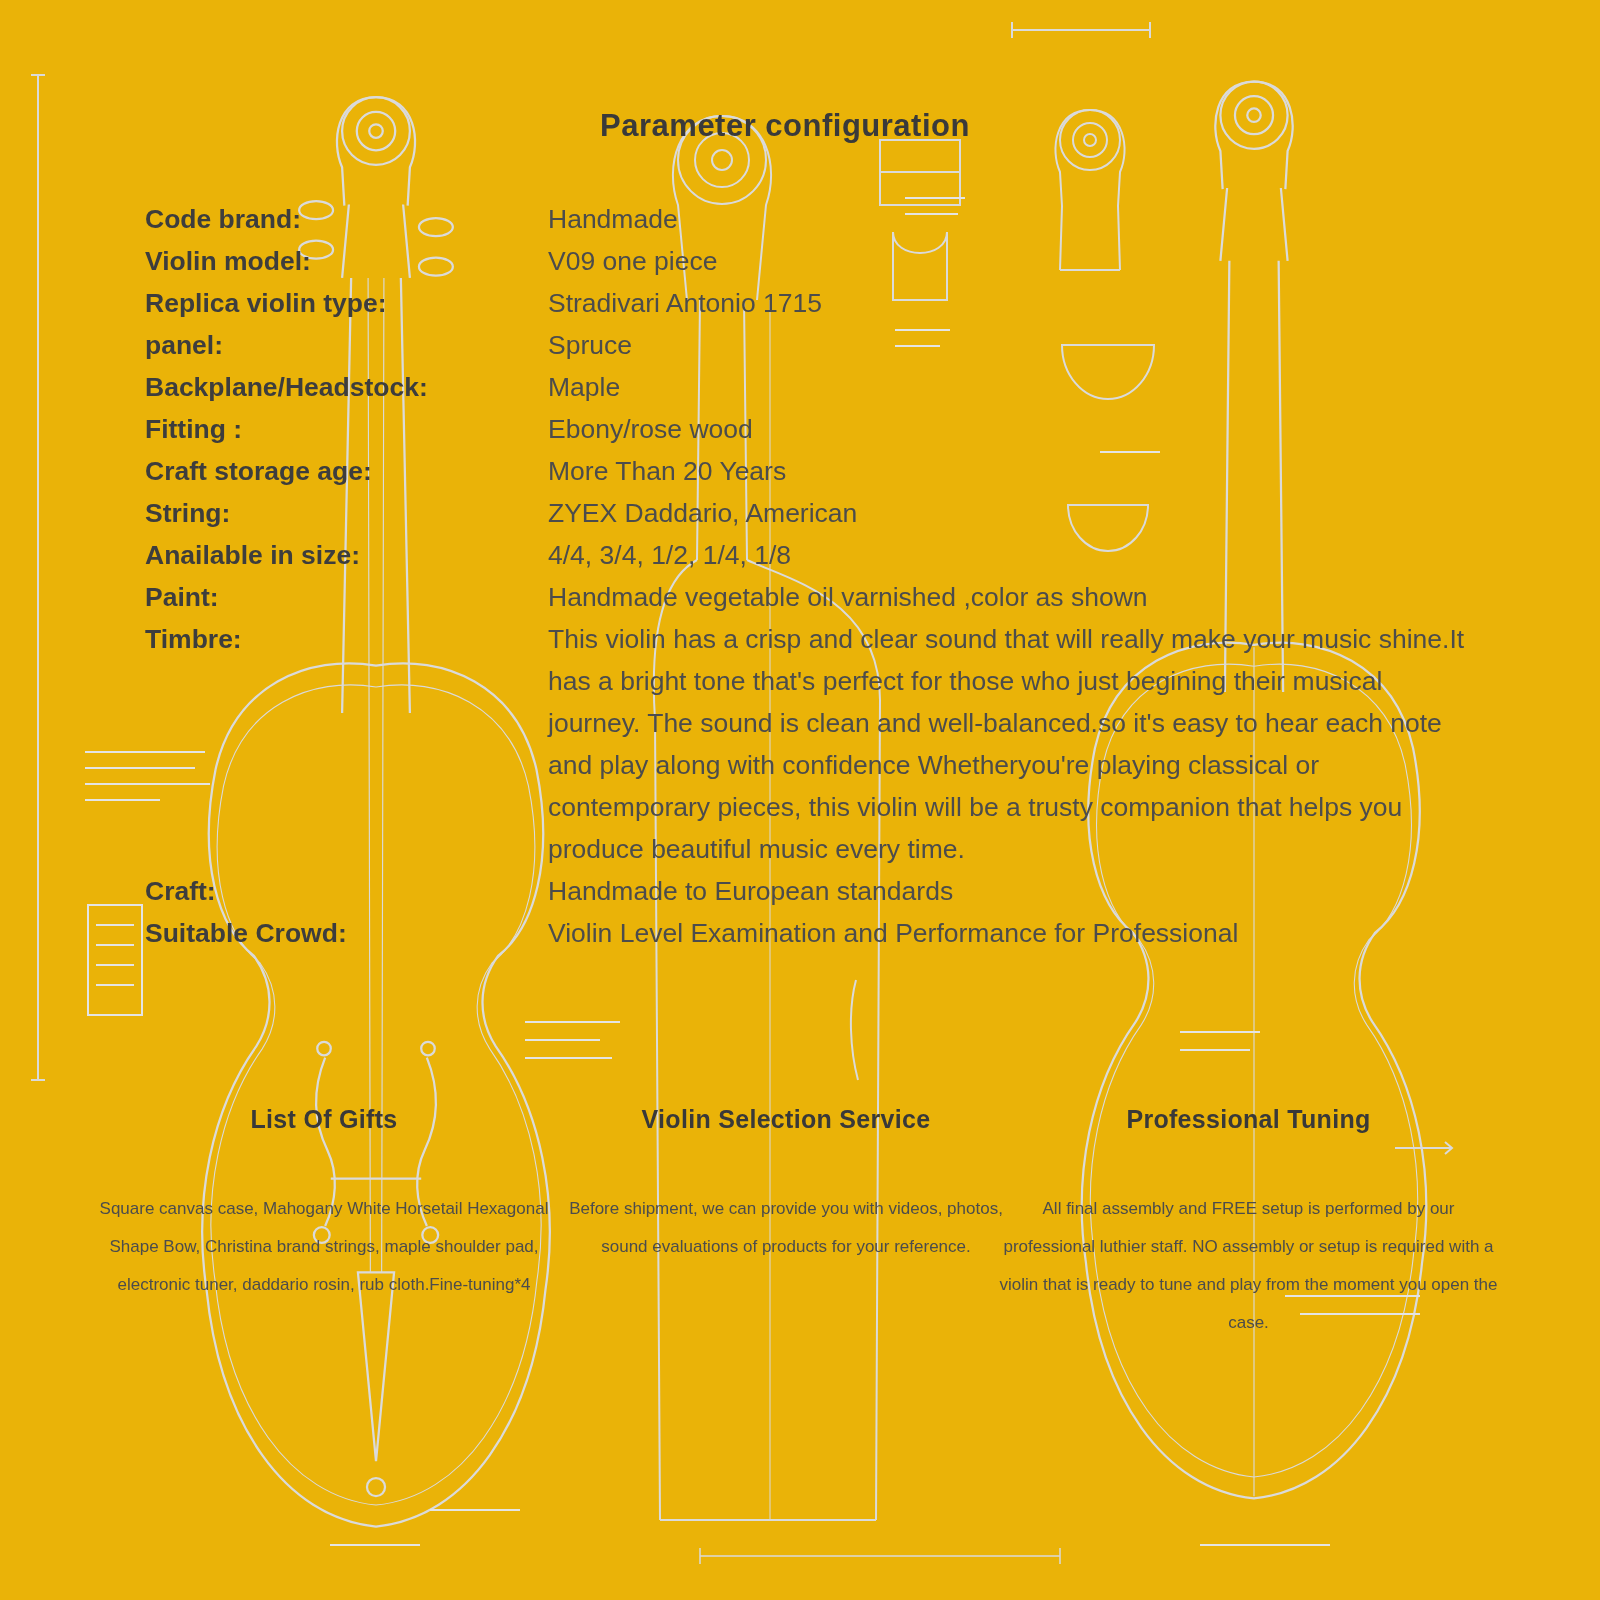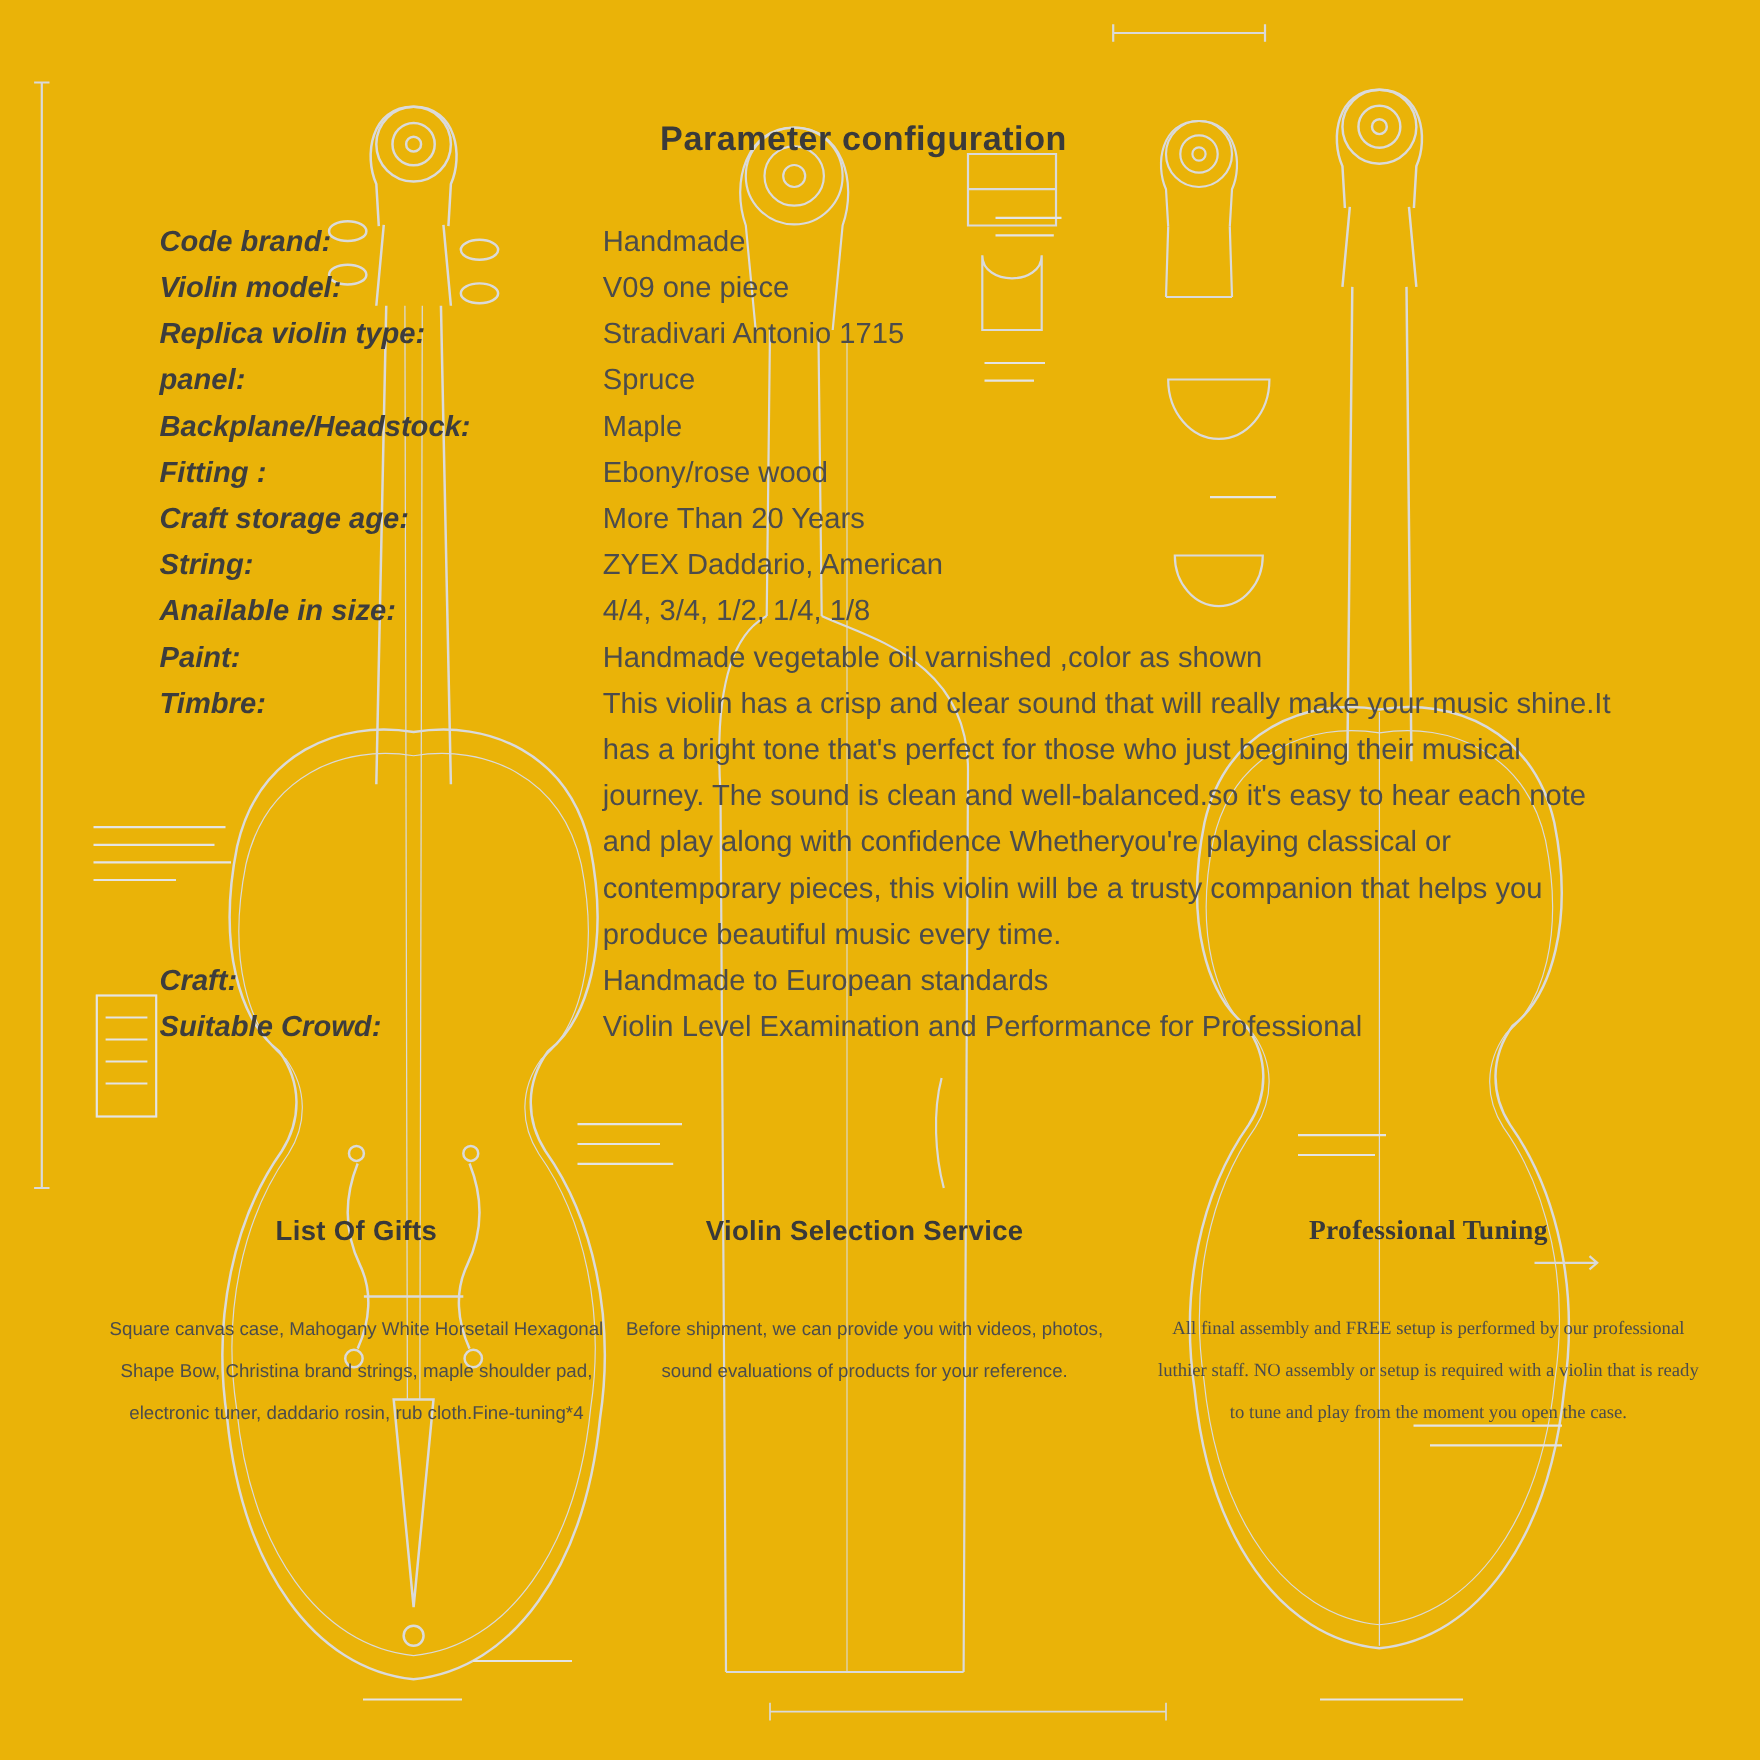--- a/index.html
+++ b/index.html
@@ -18,29 +18,29 @@
     text-align:center;
     font-size:31px;font-weight:bold;color:#3a3a3a;
     letter-spacing:0.5px;
   }
   .specs{
     position:absolute;top:198px;left:145px;width:1330px;
     display:grid;
     grid-template-columns:403px 1fr;
     font-size:26.5px;line-height:42px;
   }
-  .spec-label{font-weight:bold;color:#3d3d3d;padding-right:10px;font-style:italic;}
+  .spec-label{font-weight:bold;color:#3d3d3d;padding-right:10px;}
   .spec-value{color:#4c4c4c;}
   .col{
     position:absolute;top:1105px;
     text-align:center;
   }
   .col-1{left:78px;width:492px;}
   .col-2{left:560px;width:452px;}
-  .col-3{left:1046px;width:505px;font-family:Liberation Serif, serif;}
+  .col-3{left:996px;width:505px;}
   .col-title{
     font-size:25px;font-weight:bold;color:#393939;
     margin-bottom:56px;letter-spacing:0.3px;
   }
   .col-body{
     font-size:17px;line-height:38px;color:#4c4c4c;
   }
 </style>
 </head>
 <body>

